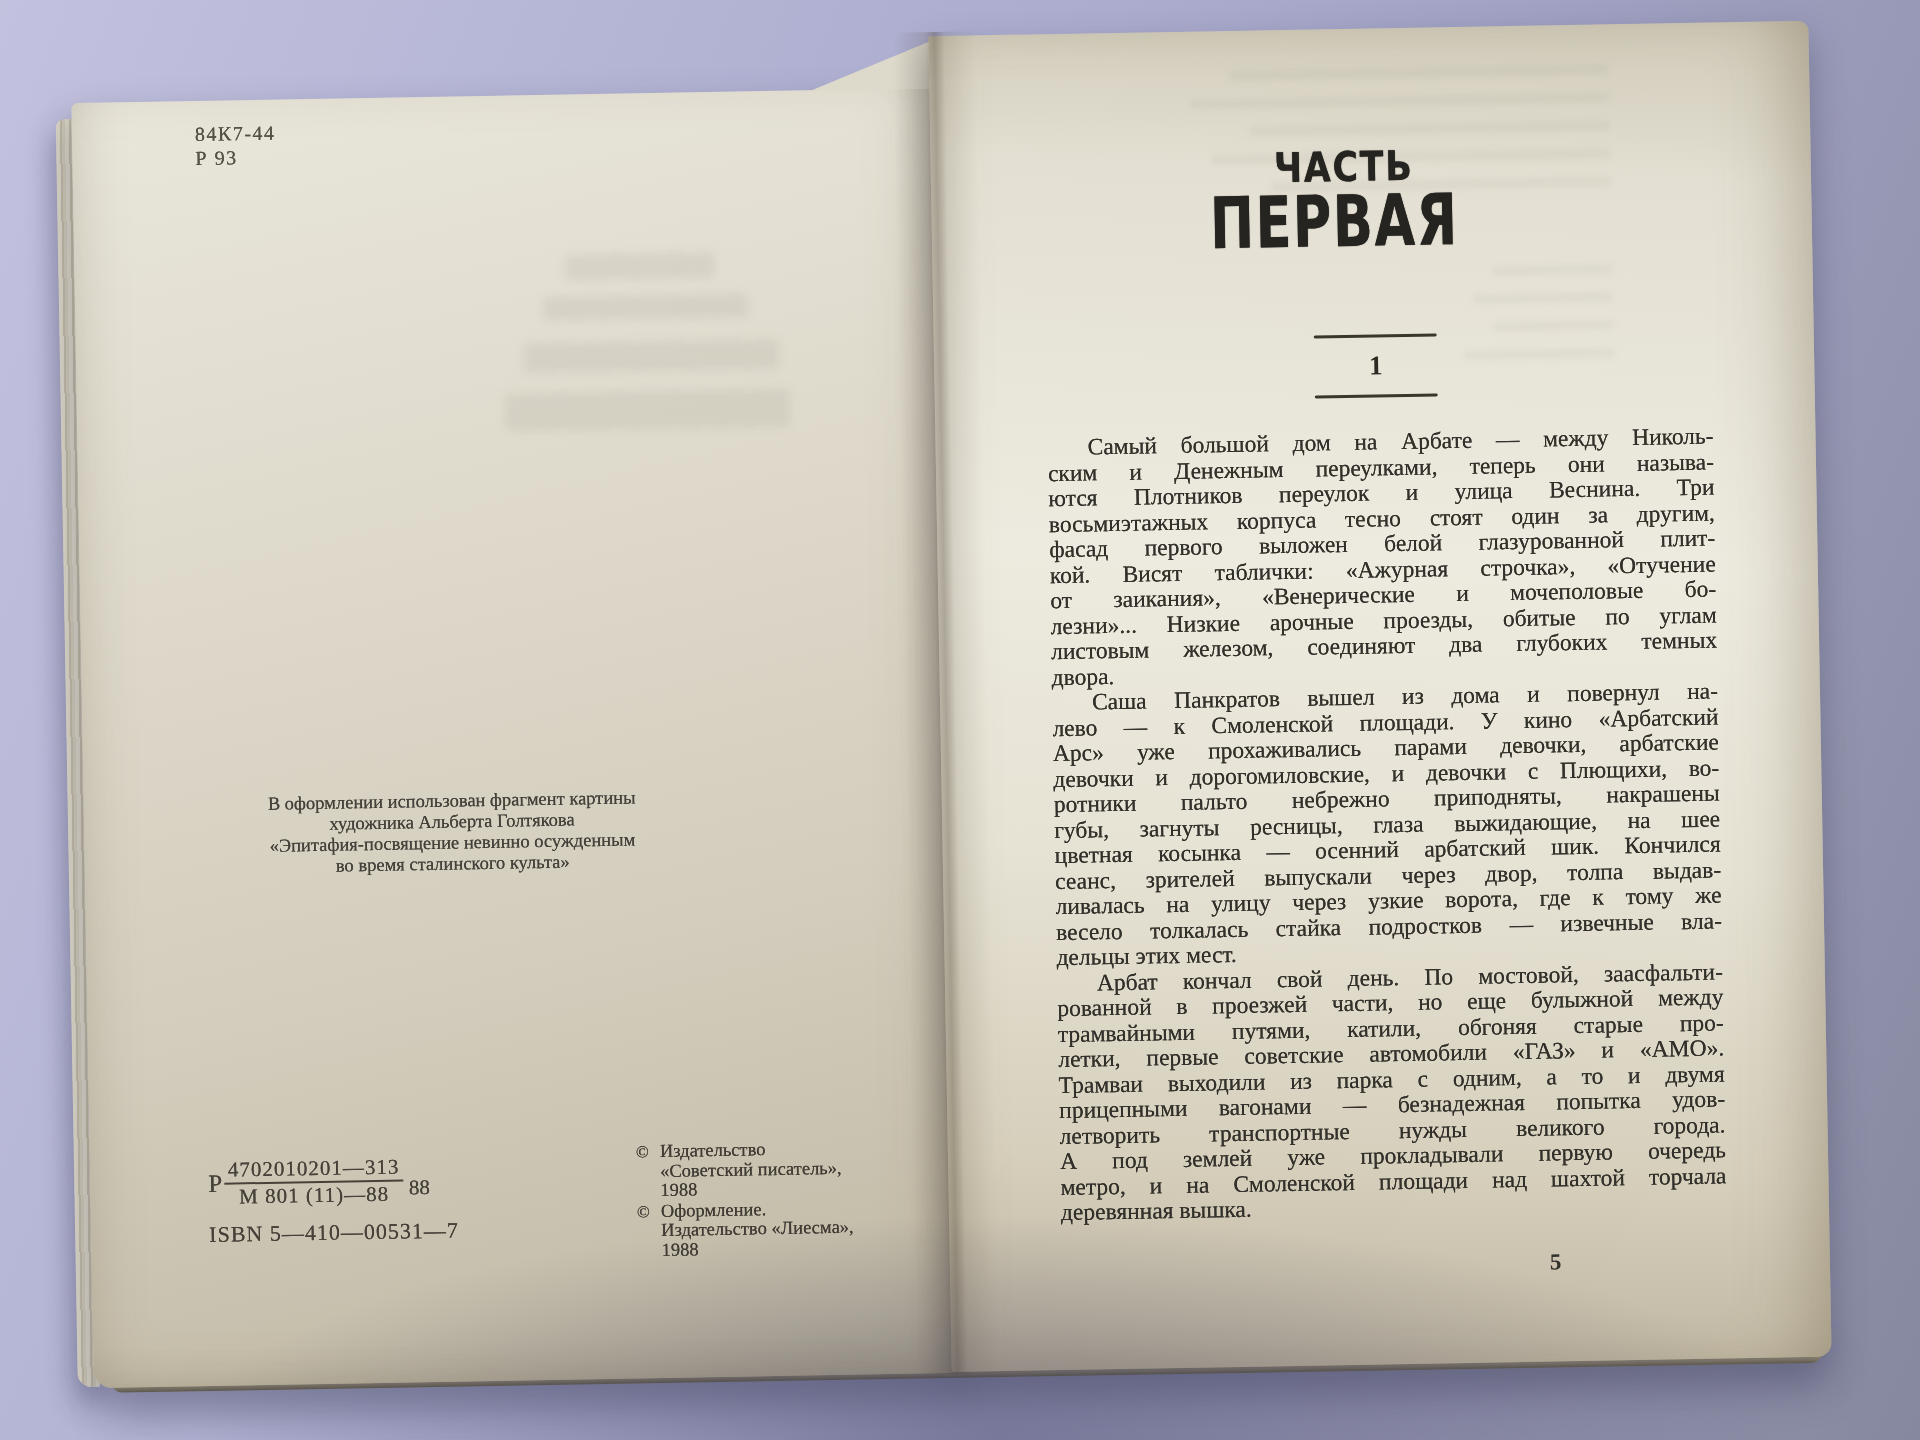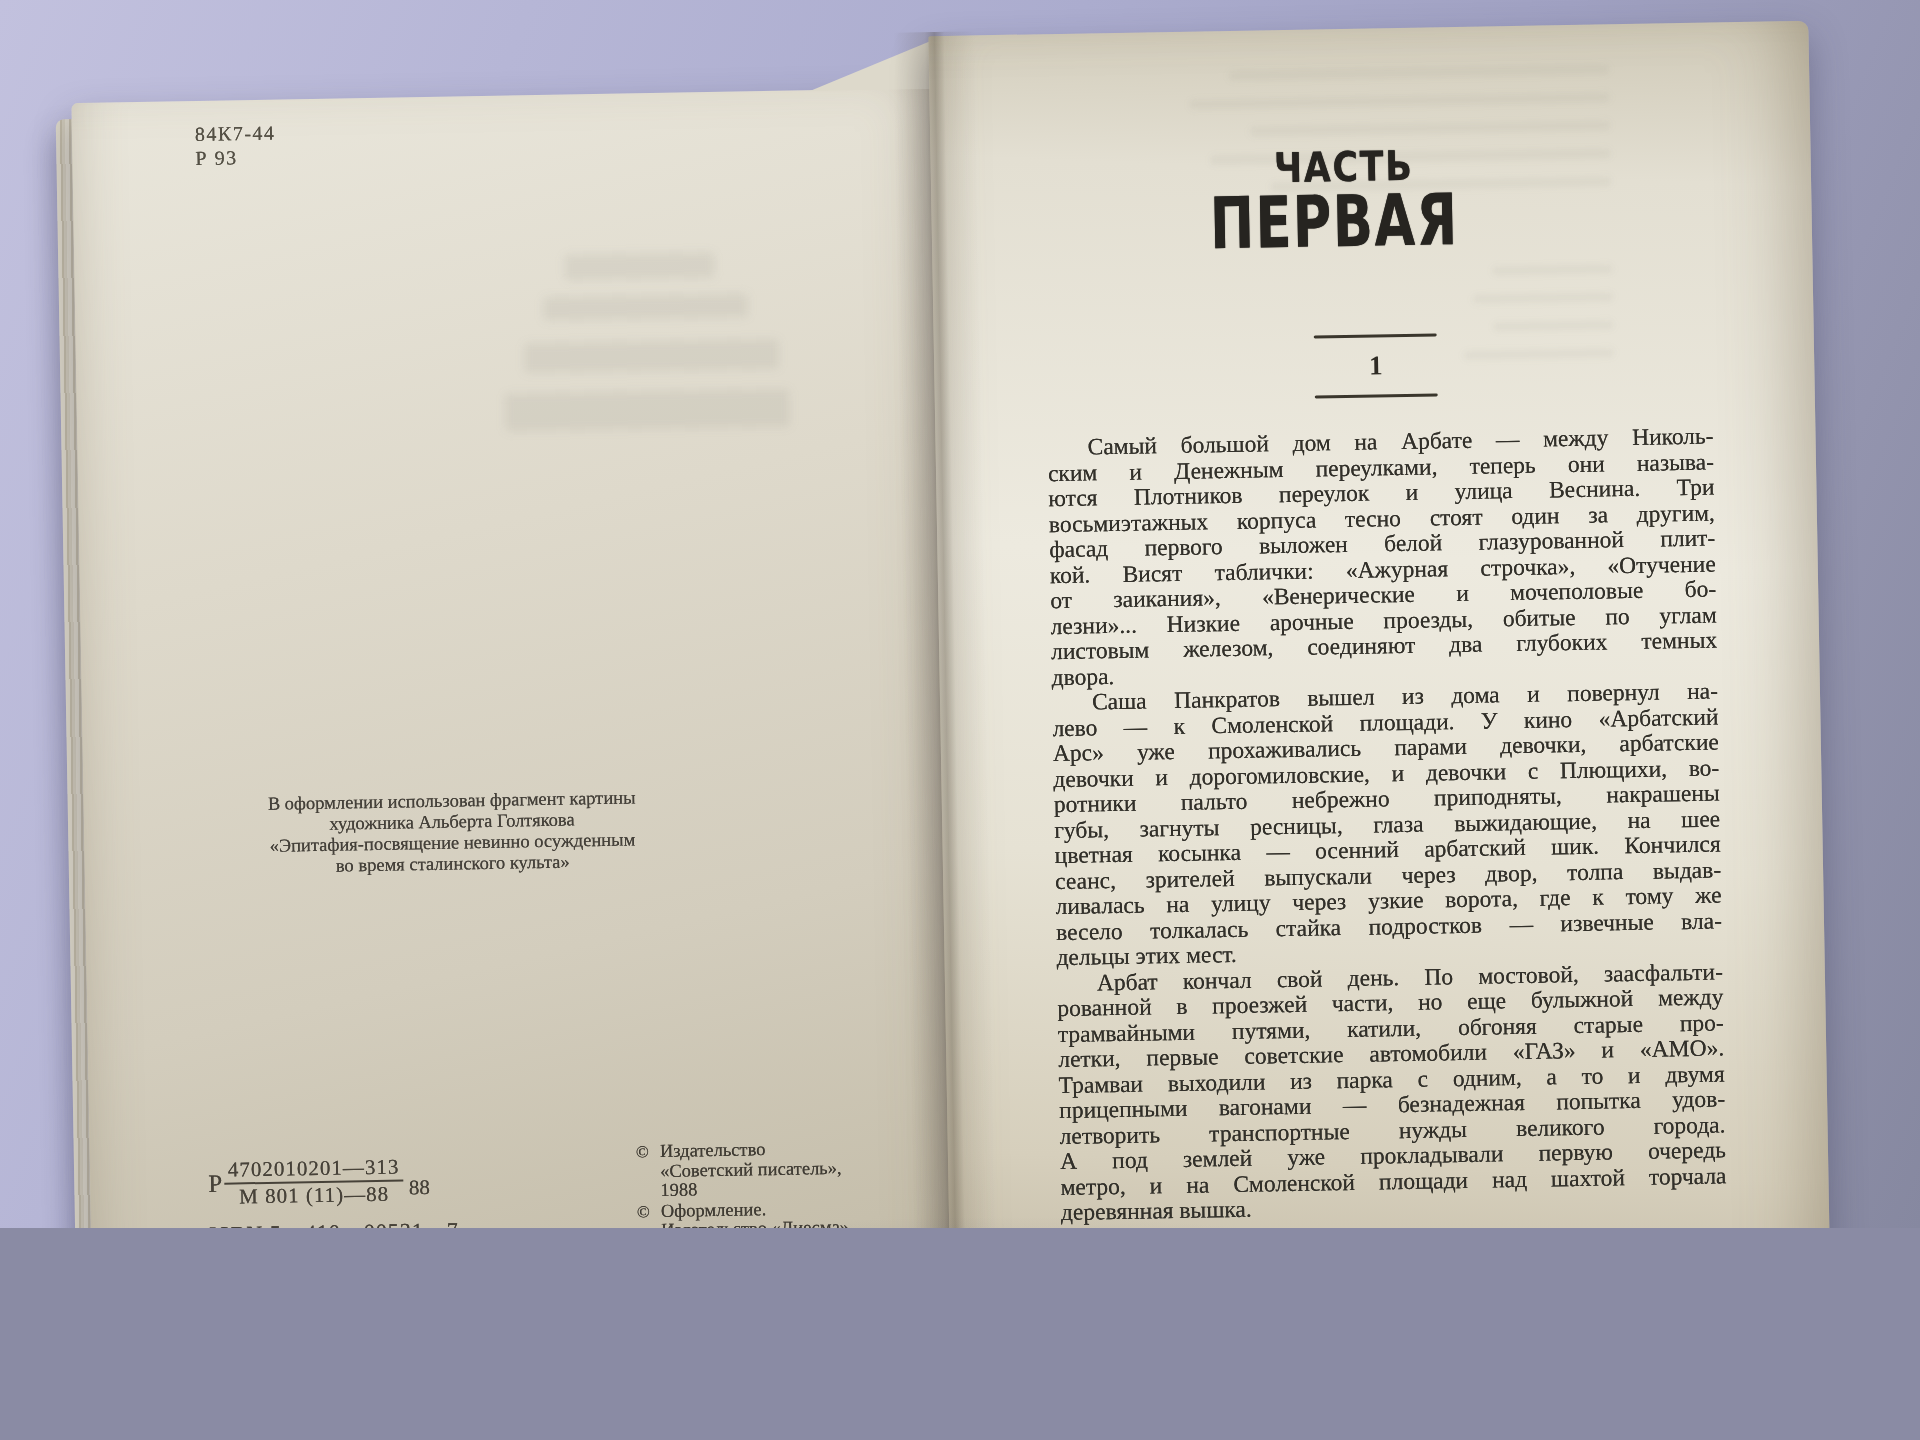--- a/index.html
+++ b/index.html
@@ -1,16 +1,16 @@
 <!DOCTYPE html>
 <html><head>
 <meta charset="utf-8">
 <style>
   html,body{margin:0;padding:0;background:#8a8ba4;}
-  .scene{position:relative;width:1920px;height:1228px;overflow:hidden;
+  .scene{position:relative;width:1920px;height:1440px;overflow:hidden;
     background:linear-gradient(112deg,#c2c1de 0%,#b6b6d6 22%,#abacce 45%,#a0a1c2 65%,#9394ae 84%,#8688a0 100%);
     font-family:"Liberation Serif","DejaVu Serif",serif;}
   .scene::after{content:"";position:absolute;left:0;top:1120px;width:1920px;height:320px;
     background:radial-gradient(60% 100% at 52% 100%,rgba(55,55,88,.38) 0%,rgba(55,55,88,0) 70%);pointer-events:none;}
   .book{position:absolute;left:60px;top:18px;width:1770px;height:1365px;transform:rotate(-1deg);}
   .under-left{position:absolute;left:6px;top:86px;width:22px;height:1268px;border-radius:8px 0 0 14px;
     background:repeating-linear-gradient(90deg,#d9d4c5 0 4px,#beb7a3 4px 6px,#cdc7b6 6px 9px);box-shadow:0 16px 30px rgba(45,45,75,.45);}
   .under-bottom{position:absolute;left:40px;top:1346px;width:1710px;height:14px;border-radius:0 0 10px 10px;
     background:linear-gradient(180deg,#b7ae97 0%,#978e74 70%,#6f684f 100%);box-shadow:0 18px 40px rgba(40,40,70,.5);}
   .page{position:absolute;}

